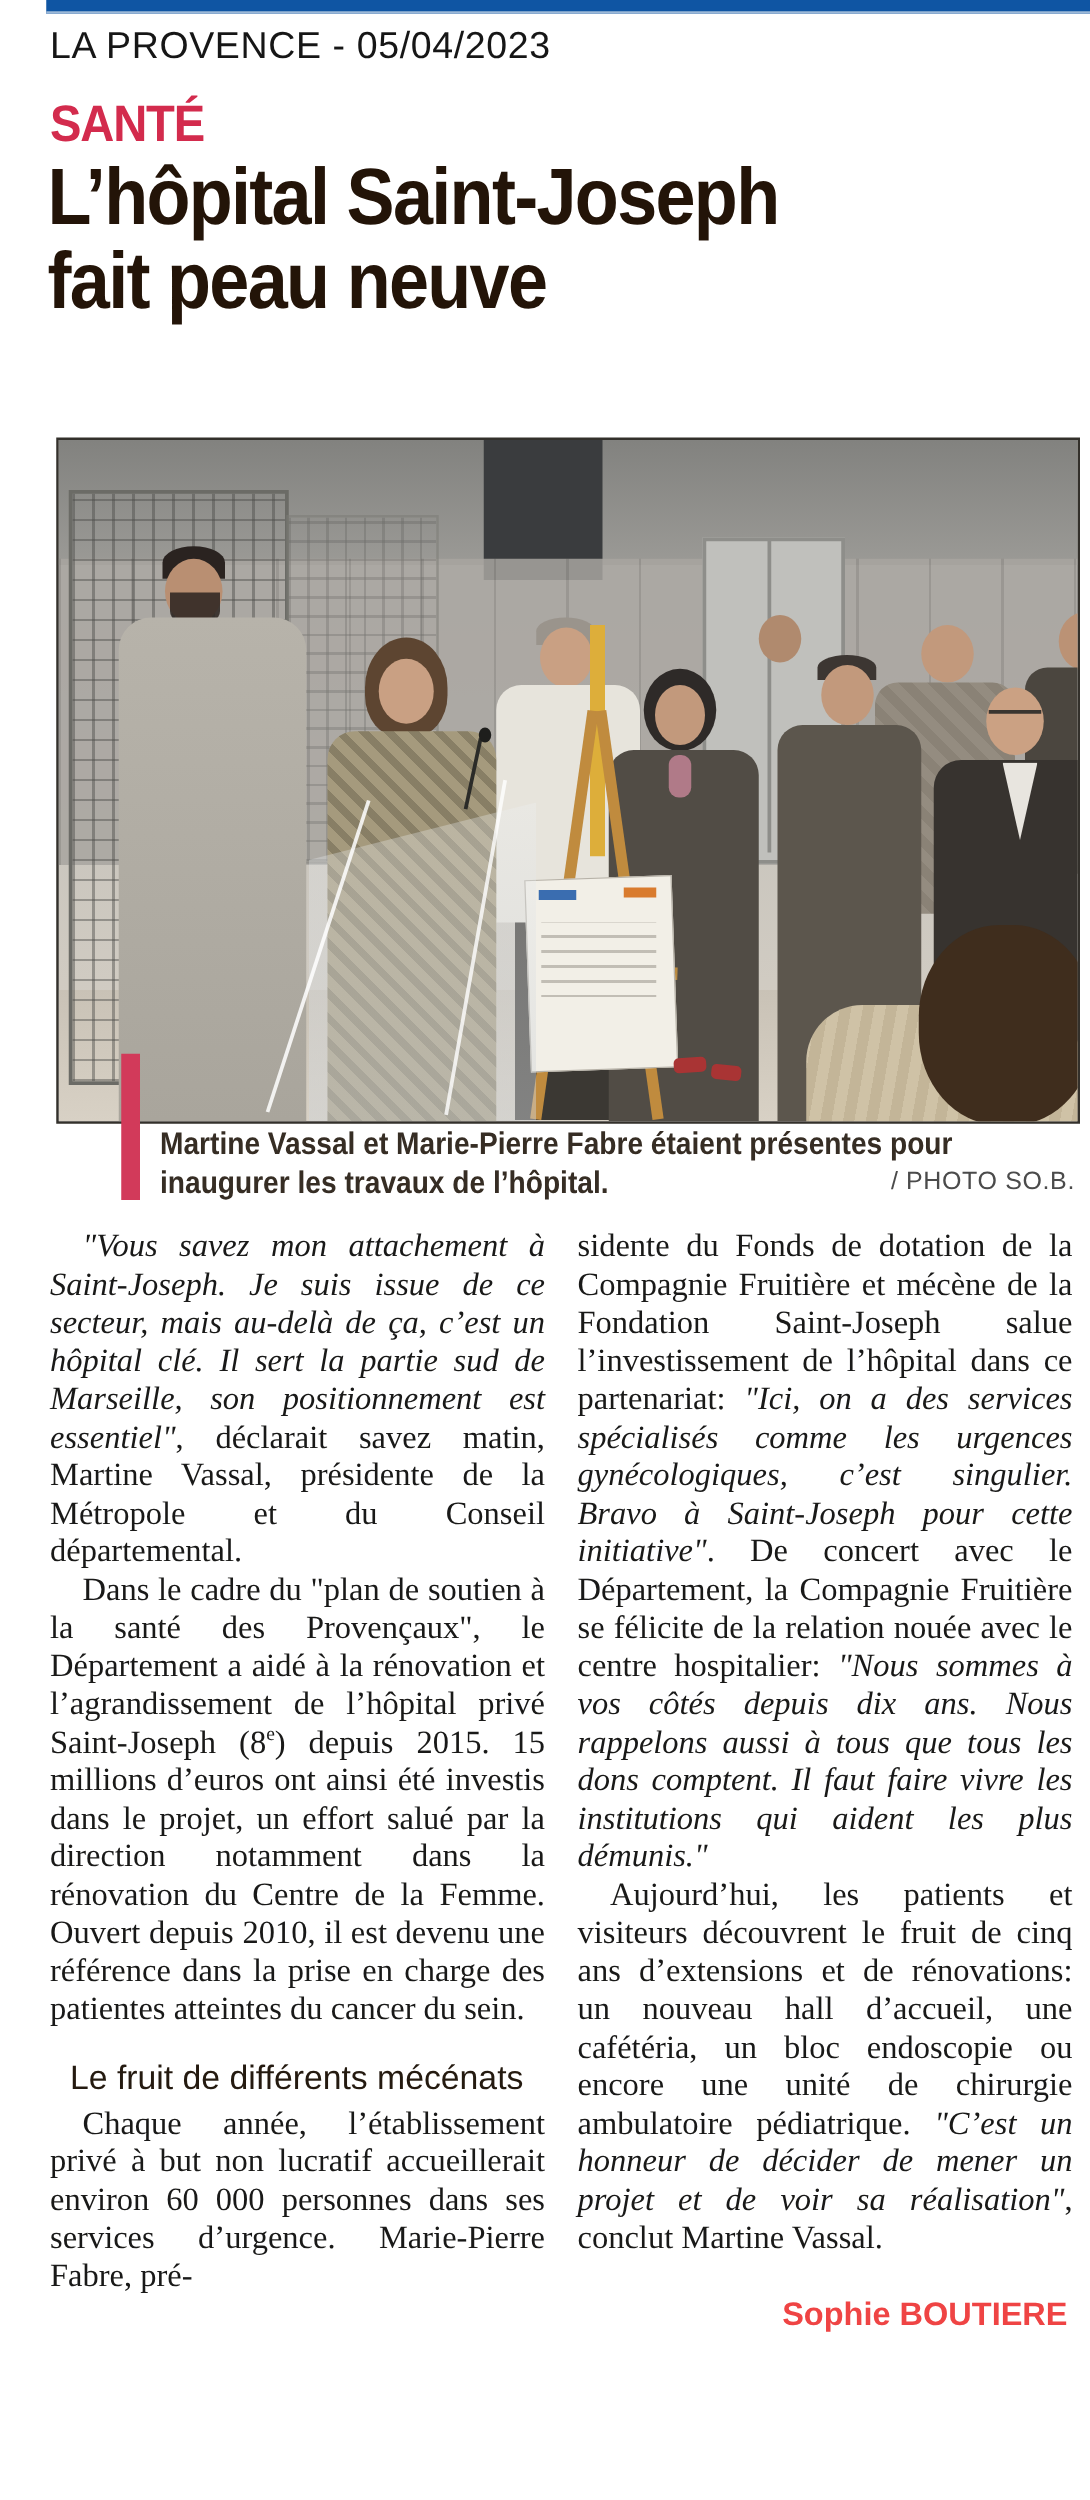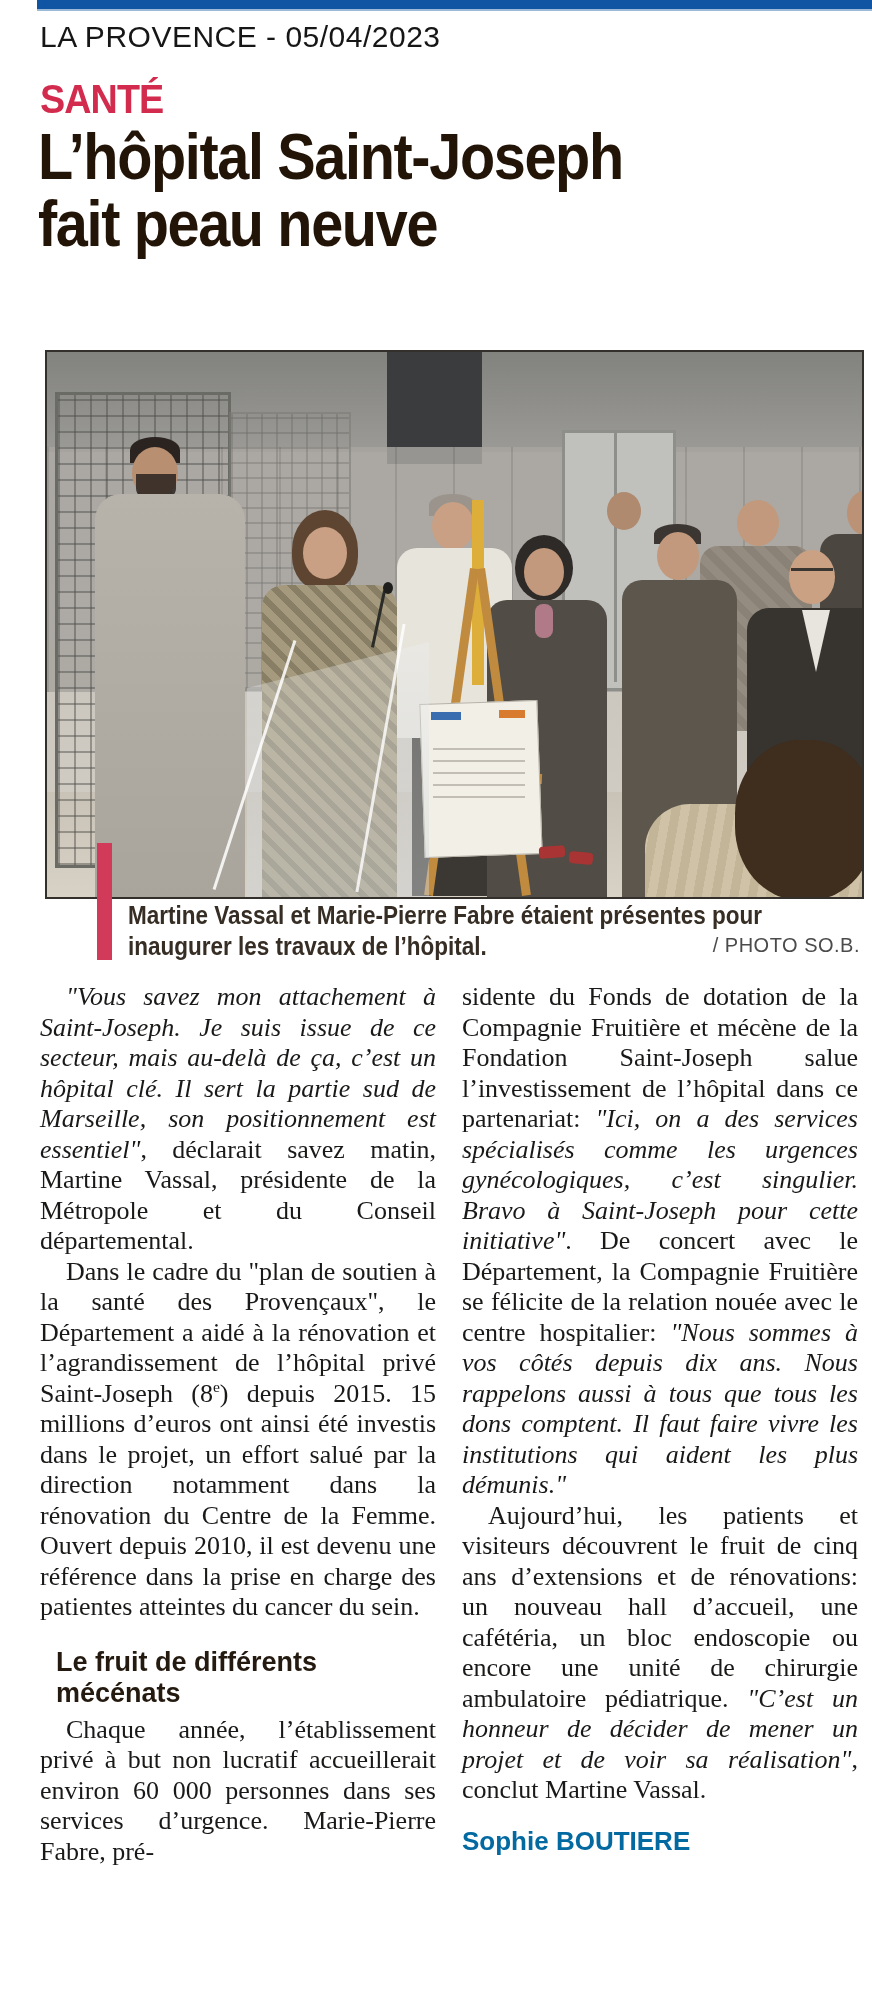--- a/index.html
+++ b/index.html
@@ -38,23 +38,23 @@
   .col{width:396px;}
   .para{
     margin:0;font-family:"Liberation Serif",serif;font-size:26px;line-height:30.5px;
     color:#191918;text-align:justify;text-indent:26px;
   }
   .para.noindent{text-indent:0;}
   .para .it{font-style:italic;}
   .para sup{font-size:60%;line-height:0;}
   .subhead{
     margin:24px 0 6px 0;padding-left:16px;font-family:"Liberation Sans",sans-serif;
-    font-size:27px;line-height:31px;font-weight:700;color:#241a10;
+    font-size:27px;line-height:31px;font-weight:400;color:#241a10;
   }
-  .byline{margin-top:20px;font-weight:700;font-size:26px;color:#0369a1;padding-right:4px;}
+  .byline{margin-top:30px;text-align:right;font-weight:700;font-size:26px;color:#ef4444;padding-right:4px;}
 </style>
 </head>
 <body>
 
 <div class="topbar"></div>
 <div class="masthead">LA PROVENCE - 05/04/2023</div>
 <div class="section-label">SANTÉ</div>
 <div class="headline">
   <div>L’hôpital Saint-Joseph</div>
   <div>fait peau neuve</div>

